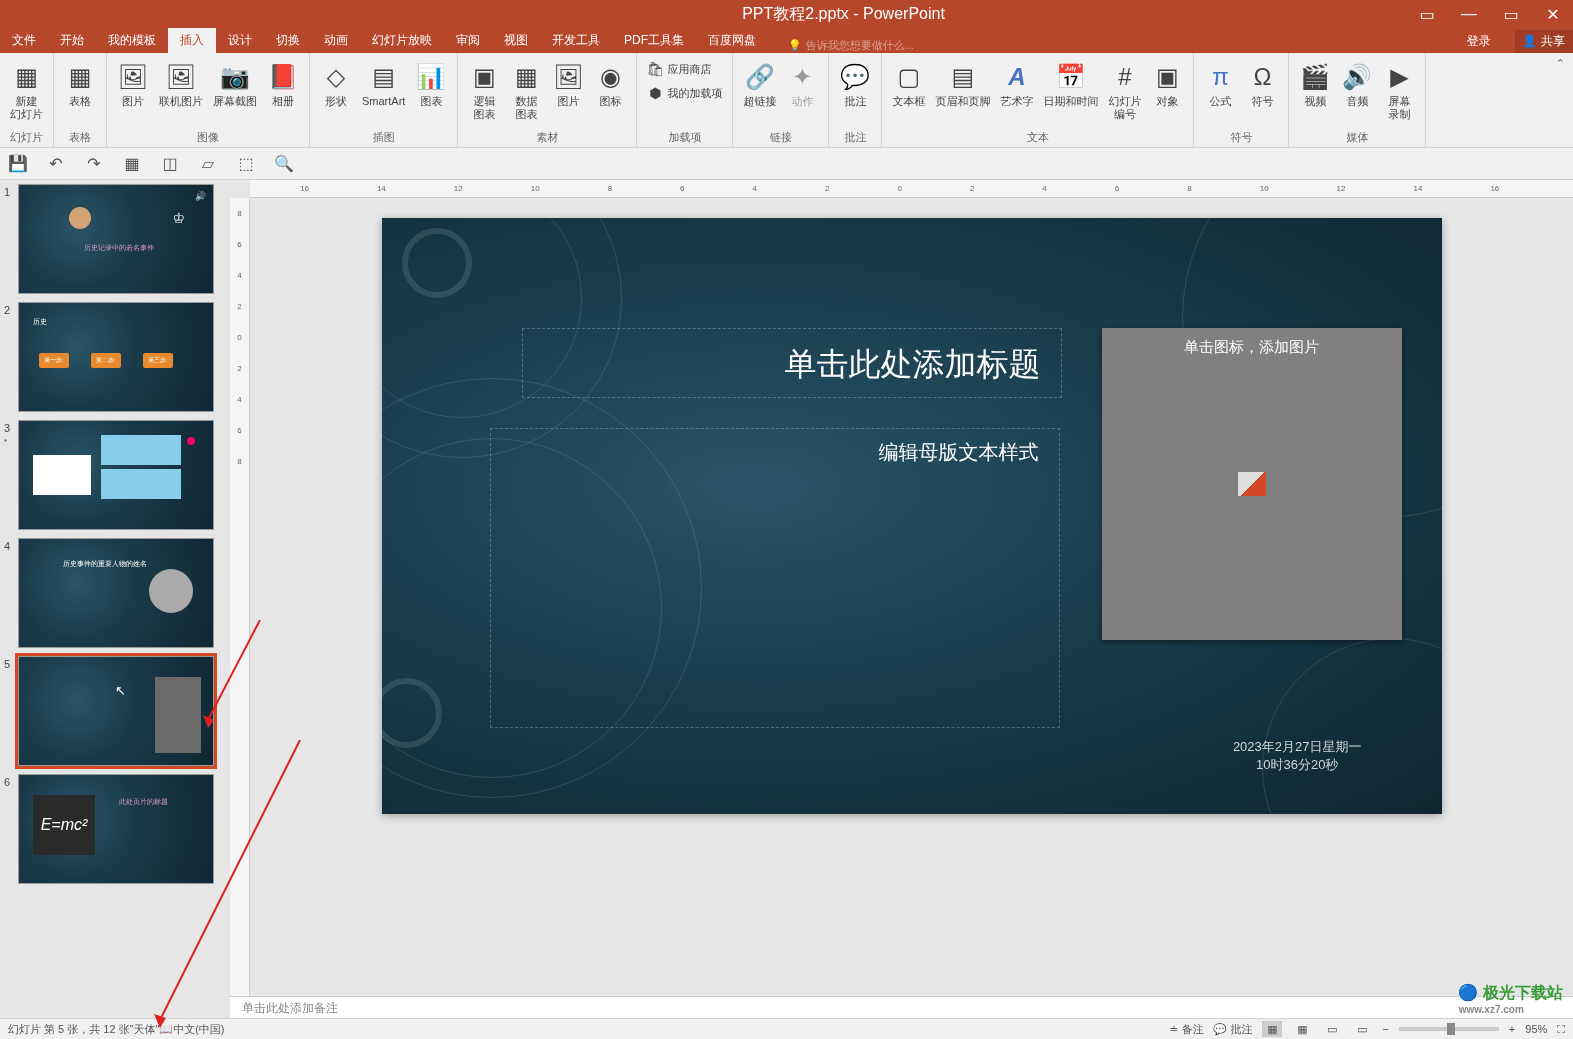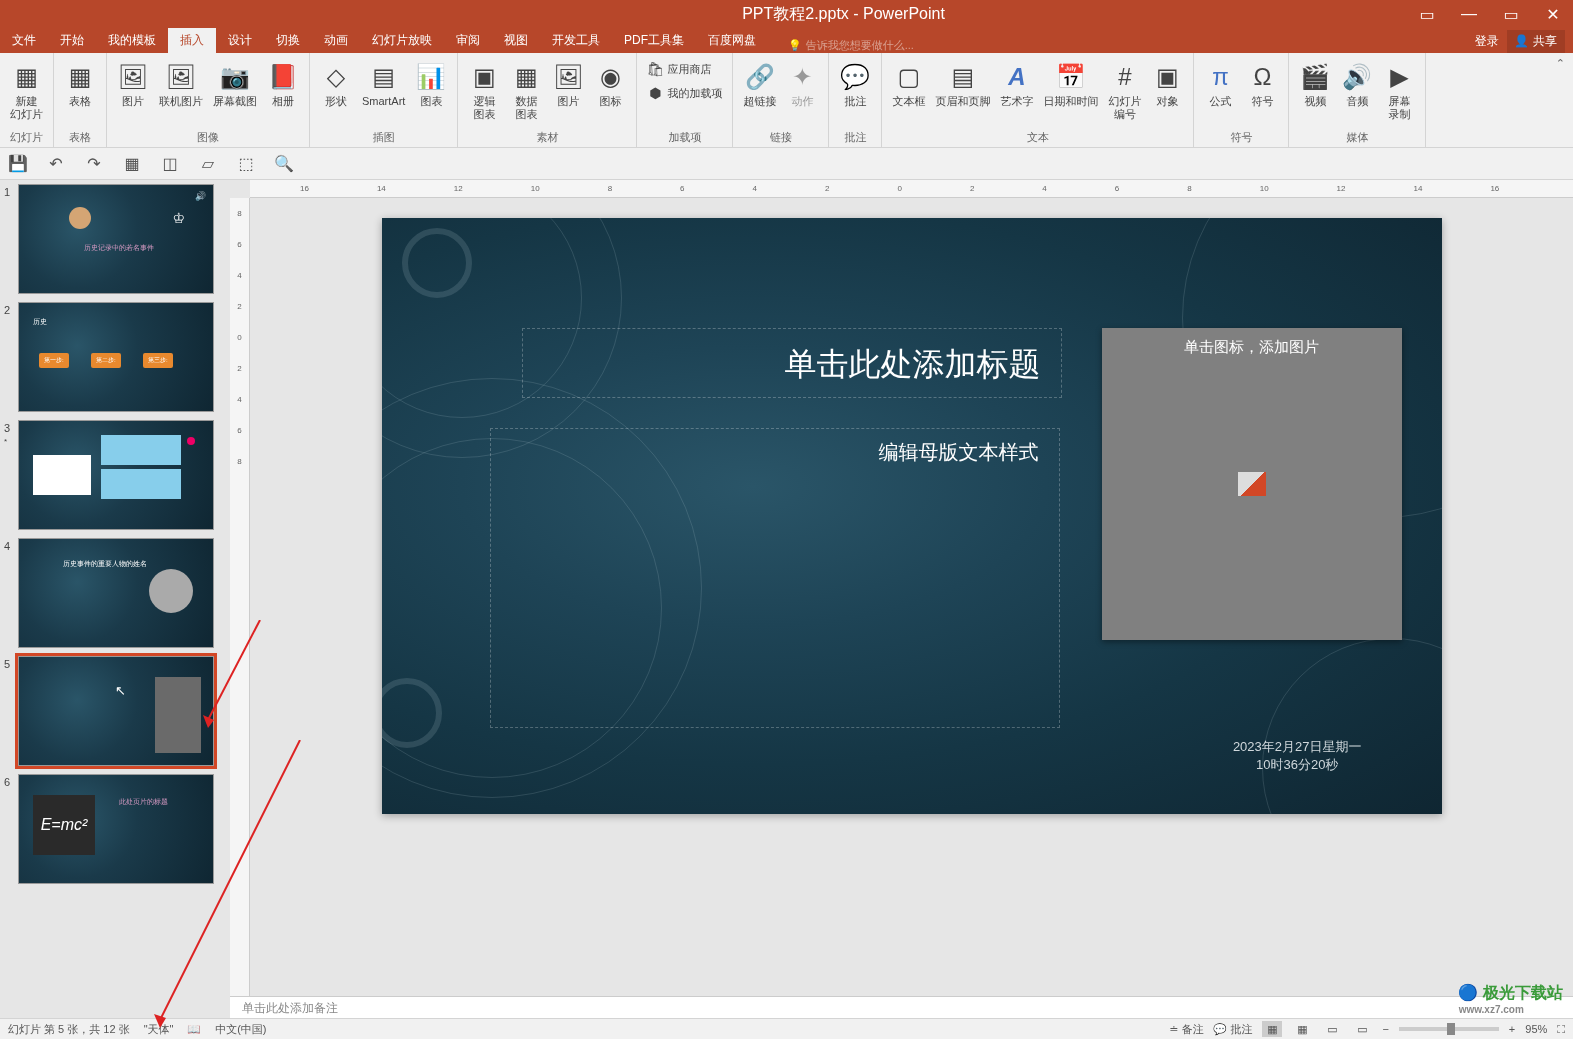--- a/index.html
+++ b/index.html
@@ -9,21 +9,21 @@
 .titlebar { height: 28px; background: #b7472a; display: flex; align-items: center; color: #fff; font-size: 16px; }
 .titlebar-left { width: 280px; }
 .titlebar-center { flex: 1; text-align: center; }
 .titlebar-right { display: flex; align-items: center; gap: 2px; }
 .win-btn { width: 40px; height: 28px; display: flex; align-items: center; justify-content: center; cursor: pointer; }
 
 
 .menubar { height: 25px; background: #b7472a; display: flex; align-items: flex-end; color: #fff; font-size: 12px; }
 .menu-tab { padding: 4px 12px; cursor: pointer; }
 .menu-tab.active { background: #f1f1f1; color: #b7472a; }
-.menu-right { margin-left: auto; display: flex; align-items: center; gap: 8px; padding-right: 8px; }
+.menu-right { margin-left: auto; display: flex; align-items: center; gap: 24px; padding-right: 0; }
 .share-btn { background: #a03d24; padding: 3px 8px; }
 .tellme { color: #d9a090; font-size: 11px; margin-left: 20px; display: flex; align-items: center; gap: 4px; }
 
 
 .ribbon { height: 95px; background: #f1f1f1; border-bottom: 1px solid #d4d4d4; display: flex; }
 .ribbon-group { display: flex; flex-direction: column; border-right: 1px solid #d4d4d4; padding: 2px 6px 0; }
 .group-items { flex: 1; display: flex; align-items: flex-start; gap: 2px; padding-top: 4px; }
 .group-label { text-align: center; font-size: 11px; color: #666; padding: 2px 0; }
 .ribbon-btn { display: flex; flex-direction: column; align-items: center; padding: 2px 4px; cursor: pointer; font-size: 11px; color: #444; min-width: 38px; }
 .ribbon-btn .ico { width: 32px; height: 32px; display: flex; align-items: center; justify-content: center; font-size: 24px; margin-bottom: 2px; }
@@ -64,21 +64,21 @@
 .pic-icon { position: absolute; top: 50%; left: 50%; transform: translate(-50%,-50%); width: 28px; height: 24px; background: linear-gradient(135deg, #ddd 50%, #d24726 50%); }
 .slide-date { position: absolute; bottom: 40px; right: 80px; color: #d0d8dc; font-size: 13px; text-align: center; line-height: 1.4; }
 
 
 .arrow { position: absolute; pointer-events: none; z-index: 100; }
 
 
 .notes { height: 22px; background: #fff; border-top: 1px solid #ccc; font-size: 12px; color: #888; padding: 3px 12px; }
 
 
-.statusbar { height: 21px; background: #f1f1f1; border-top: 1px solid #d4d4d4; display: flex; align-items: center; font-size: 11px; color: #555; padding: 0 8px; gap: 14px; }
+.statusbar { height: 21px; background: #f1f1f1; border-top: 1px solid #d4d4d4; display: flex; align-items: center; font-size: 11px; color: #555; padding: 0 8px; }
 .status-right { margin-left: auto; display: flex; align-items: center; gap: 10px; }
 .view-btn { width: 20px; height: 16px; cursor: pointer; display: flex; align-items: center; justify-content: center; }
 .zoom-slider { width: 100px; height: 4px; background: #ccc; position: relative; }
 .zoom-thumb { position: absolute; width: 8px; height: 12px; background: #888; top: -4px; left: 48px; }
 
 
 .watermark { position: absolute; bottom: 24px; right: 10px; font-size: 16px; color: #3a9b3a; font-weight: bold; z-index: 200; }
 .watermark-sub { font-size: 10px; color: #888; }
 
 

